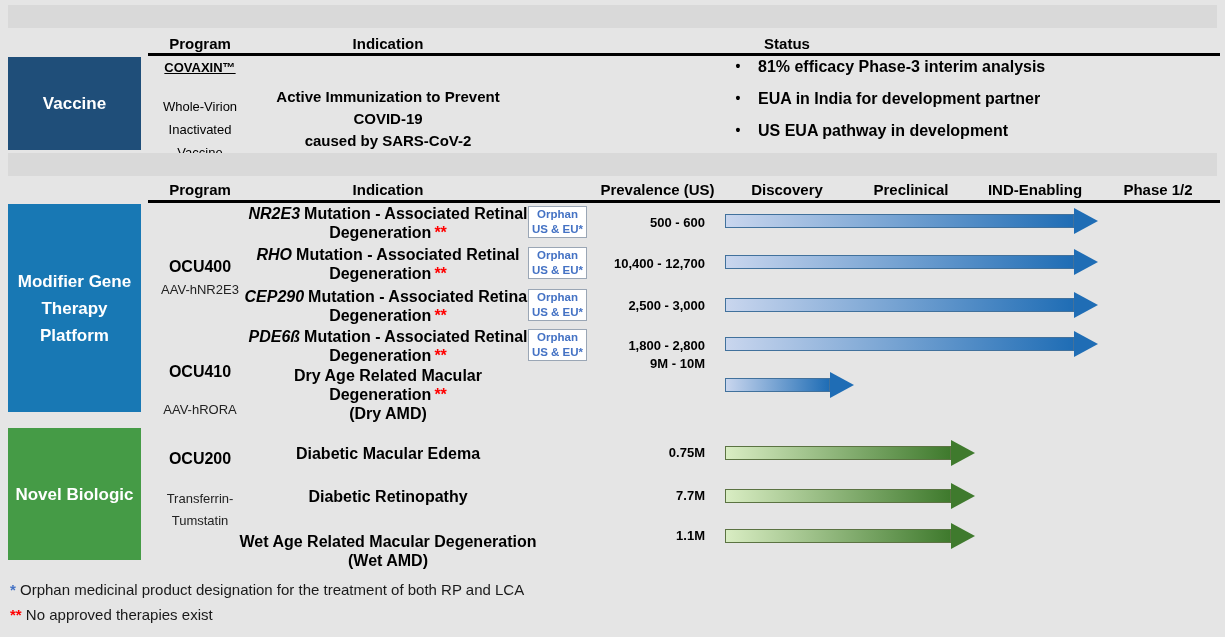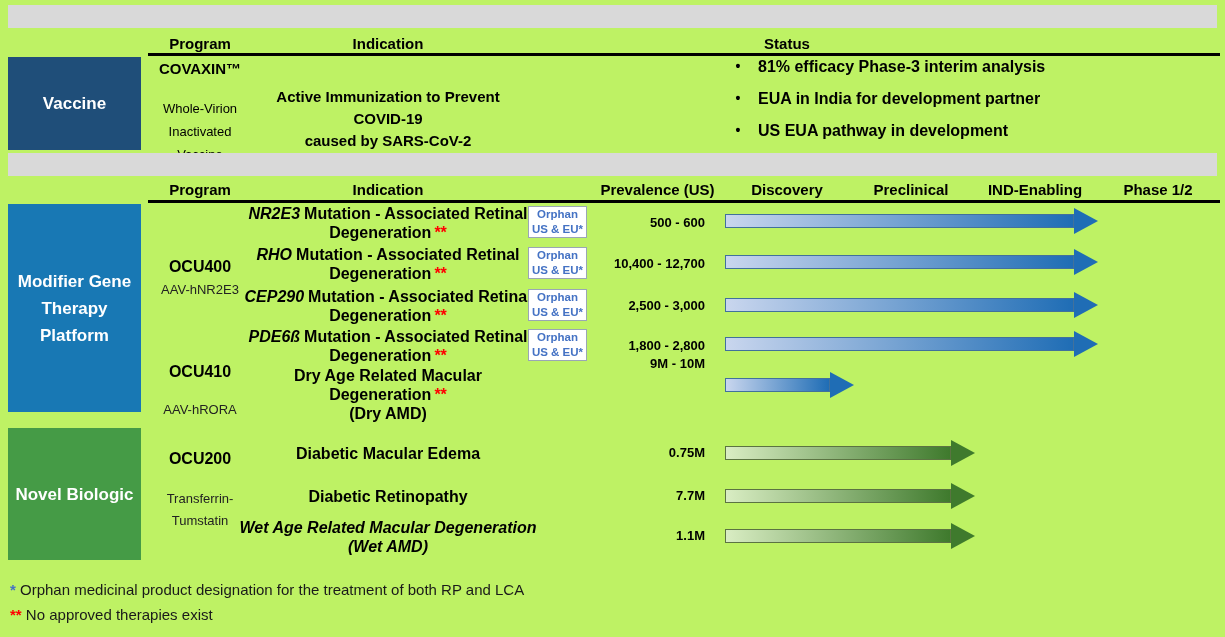--- a/index.html
+++ b/index.html
@@ -1,16 +1,16 @@
 <!DOCTYPE html>
 <html style="--gray-bar: #D9D9D9; --navy: #1F4E79; --blue: #1878B4; --green: #459B46; --orphan-blue: #4472C4; --red: #FF0000; --blue-arrow-start: #C9D6EE; --blue-arrow-end: #1F6DB5; --green-arrow-start: #D9EDC3; --green-arrow-end: #3F7A2D;"><head>
 <meta charset="utf-8">
 <style>
   html,body{margin:0;padding:0;background:#ffffff;}
-  #page{position:relative;width:1225px;height:637px;background:#bef264;
+  #page{position:relative;width:1225px;height:637px;background:#e5e5e5;
         font-family:"Liberation Sans", sans-serif;color:#000;overflow:hidden;}
   .abs{position:absolute;}
   .graybar{background:var(--gray-bar);height:23px;left:8px;width:1209px;}
   .hline{background:#000;height:2.5px;left:148px;width:1072px;}
   .colhead{font-weight:bold;font-size:15px;text-align:center;}
   .catbox{left:8px;width:133px;display:flex;align-items:center;justify-content:center;
           text-align:center;color:#fff;font-weight:bold;font-size:17px;line-height:27px;}
   .navy{background:var(--navy);}
   .blue{background:var(--blue);}
   .green{background:var(--green);}
@@ -52,21 +52,21 @@
   <div class="abs colhead" style="left:150px;top:35px;width:100px;">Program</div>
   <div class="abs colhead" style="left:300px;top:35px;width:176px;">Indication</div>
   <div class="abs colhead" style="left:700px;top:35px;width:174px;">Status</div>
   <div class="abs hline" style="top:53px;"></div>
 
   <div class="abs catbox navy" style="top:57px;height:93px;">
     <span>Vaccine</span>
   </div>
 
   <div class="abs progcol" style="top:60px;">
-    <div class="progname" style="font-size:15px;">COVAXIN™</div>
+    <div class="progname" style="font-size:13px;text-decoration:underline;">COVAXIN™</div>
     <div class="vsub" style="margin-top:20px;">
       <div>Whole-Virion</div>
       <div>Inactivated</div>
       <div>Vaccine</div>
     </div>
   </div>
 
   <div class="abs vind" style="top:86px;">
     <div>Active Immunization to Prevent COVID-19</div>
     <div>caused by SARS-CoV-2</div>
@@ -204,21 +204,21 @@
 
   <div class="abs ind" style="top:487px;">
     <div>Diabetic Retinopathy</div>
   </div>
   <div class="abs prev" style="top:488px;">7.7M</div>
   <div class="abs arrow" style="left:725px;top:482px;">
     <div class="arrow-body g" style="width:224px;"></div>
     <div class="arrow-head g"></div>
   </div>
 
-  <div class="abs ind" style="top:518px;font-style:italic;">
+  <div class="abs ind" style="top:532px;">
     <div>Wet Age Related Macular Degeneration</div>
     <div>(Wet AMD)</div>
   </div>
   <div class="abs prev" style="top:528px;">1.1M</div>
   <div class="abs arrow" style="left:725px;top:522px;">
     <div class="arrow-body g" style="width:224px;"></div>
     <div class="arrow-head g"></div>
   </div>
 
   <div class="abs fnote" style="left:10px;top:581px;">

